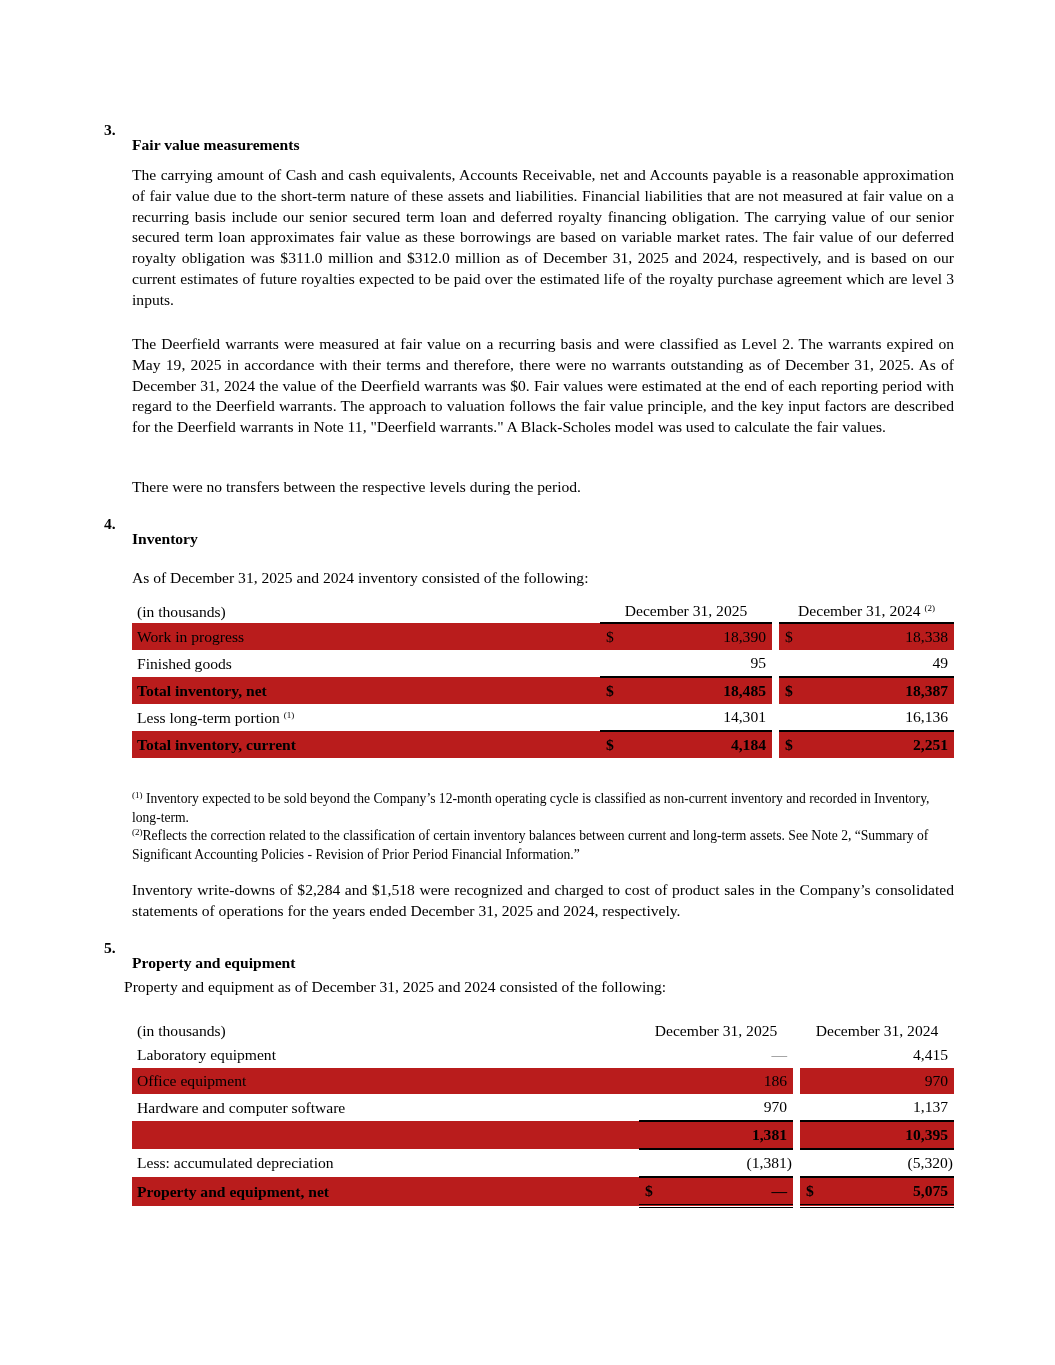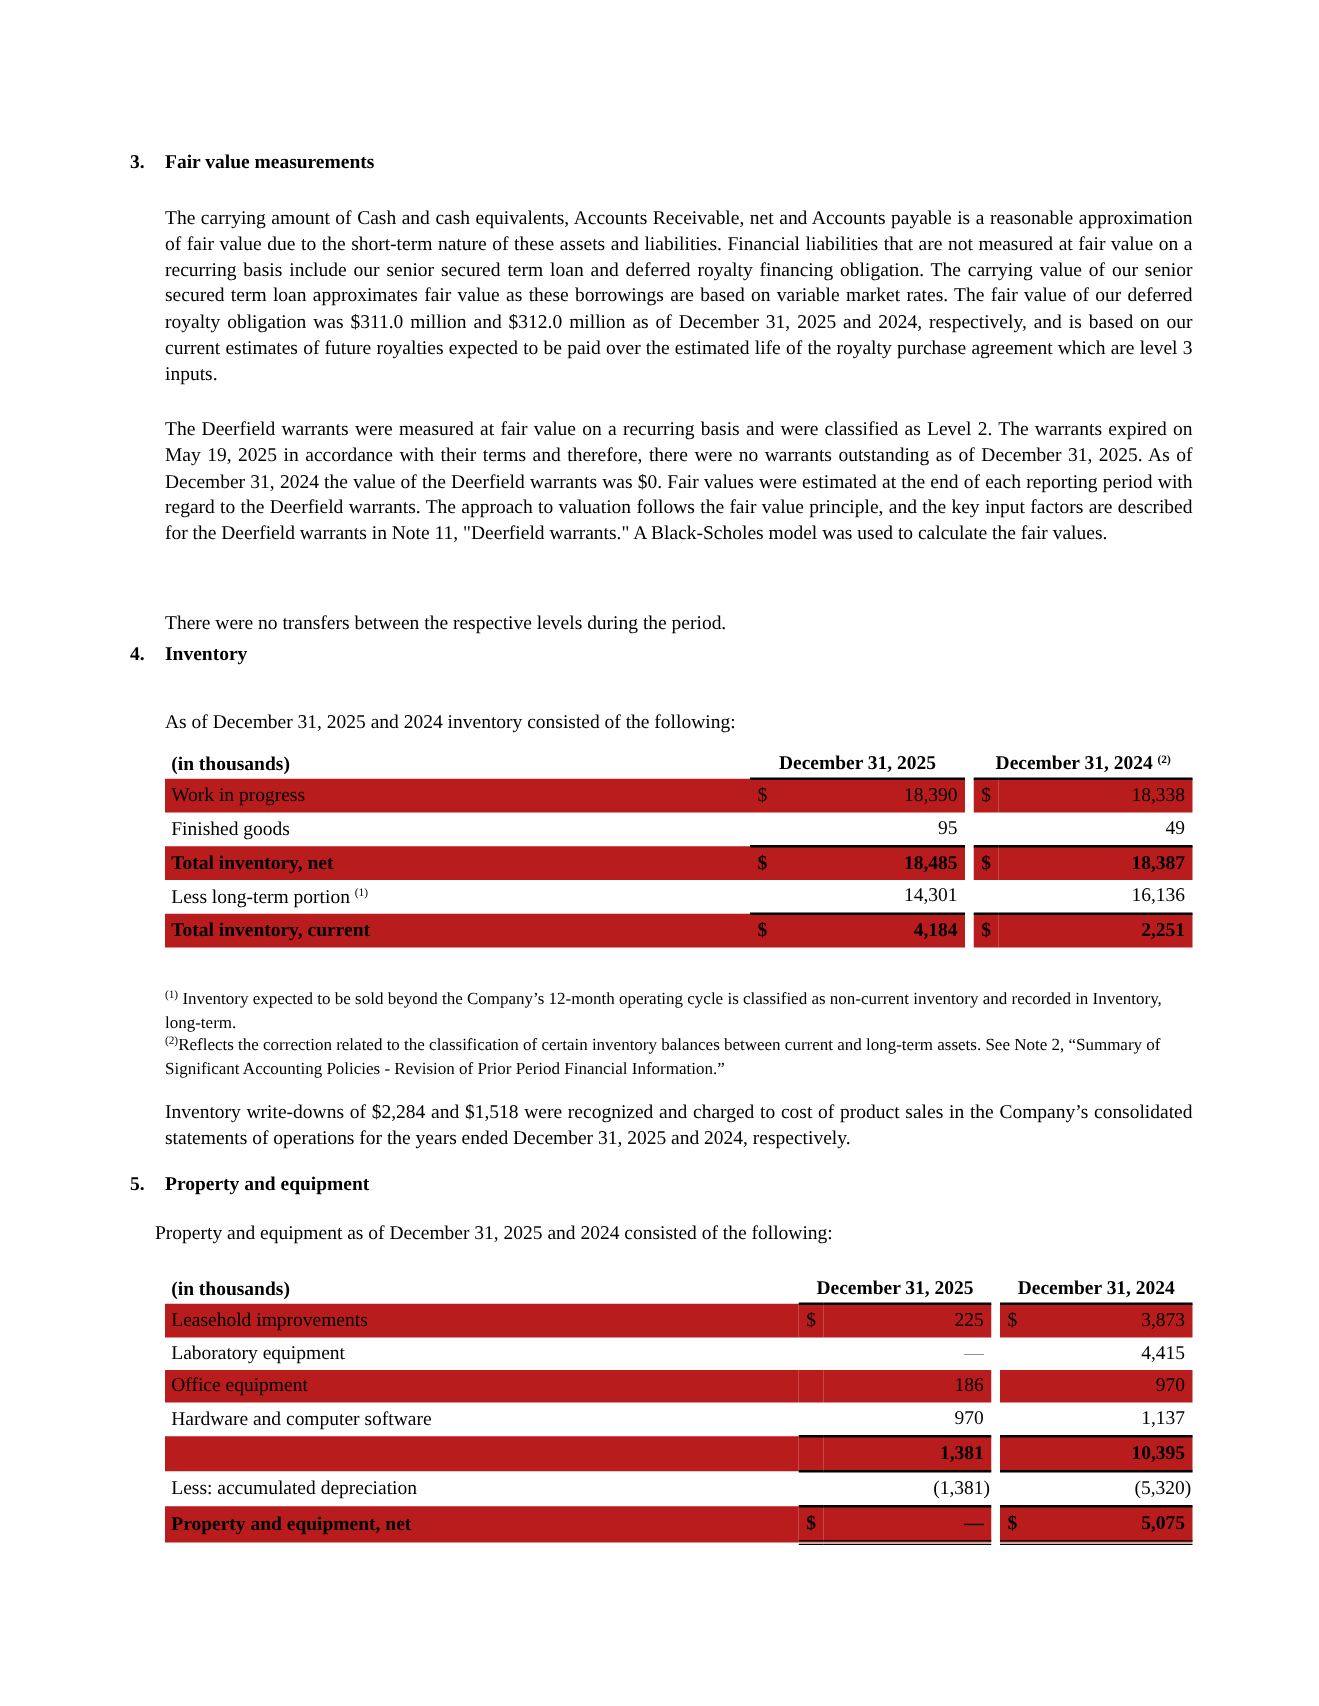--- a/index.html
+++ b/index.html
@@ -5,56 +5,56 @@
   html, body { margin: 0; padding: 0; background: #ffffff; }
   body {
     width: 1055px; height: 1365px; position: relative; overflow: hidden;
     font-family: "Liberation Serif", "DejaVu Serif", serif;
     color: #000; font-size: 15.6px;
   }
   .page { position: absolute; left: 0; top: 0; width: 1055px; height: 1365px; }
   .abs { position: absolute; }
   .heading { font-weight: bold; font-size: 15.6px; }
   .heading .num { position: absolute; left: 0; }
-  .heading .title { position: absolute; left: 28px; white-space: nowrap; }
+  .heading .title { position: absolute; left: 28px; white-space: nowrap; margin-top: 15px; }
   .para { line-height: 20.8px; text-align: justify; }
   .para.left { text-align: left; }
   .single { white-space: nowrap; }
   sup { font-size: 9px; vertical-align: 5px; line-height: 0; }
   .foot { font-size: 13.6px; line-height: 19px; }
 
   table.fin { position: absolute; border-collapse: collapse; table-layout: fixed; }
   table.fin td { padding: 0; height: 26px; vertical-align: middle; white-space: nowrap; font-size: 15.6px; }
   table.fin tr.shade td.cell { background: #b91c1c; }
   table.fin tr.bold td { font-weight: bold; }
   td.label { padding-left: 5px !important; }
   td.dollar { text-align: left; padding-left: 6px !important; }
   td.amt { text-align: right; padding-right: 6px !important; }
   td.gap { background: transparent !important; }
-  tr.hdr td { font-weight: bold; height: 22px; }
+  tr.hdr td { font-weight: normal; height: 22px; }
   tr.hdr td.colhdr { text-align: center; }
   .rule-top { border-top: 2px solid #000; }
   .rule-bottom-double { border-bottom: 4px double #000; }
   .pageno { position: absolute; left: 0; width: 1055px; text-align: center; top: 1284px; font-size: 15.6px; }
 </style>
 </head>
 <body>
 
 <div class="page">
 
   <div class="abs heading" style="left:104px; top:121px; width:400px; height:20px;">
     <span class="num">3.</span>
     <span class="title">Fair value measurements</span>
   </div>
 
   <div class="abs para" style="left:132px; top:165px; width:822px;">The carrying amount of Cash and cash equivalents, Accounts Receivable, net and Accounts payable is a reasonable approximation of fair value due to the short-term nature of these assets and liabilities. Financial liabilities that are not measured at fair value on a recurring basis include our senior secured term loan and deferred royalty financing obligation. The carrying value of our senior secured term loan approximates fair value as these borrowings are based on variable market rates. The fair value of our deferred royalty obligation was $311.0 million and $312.0 million as of December 31, 2025 and 2024, respectively, and is based on our current estimates of future royalties expected to be paid over the estimated life of the royalty purchase agreement which are level 3 inputs.</div>
 
   <div class="abs para" style="left:132px; top:334px; width:822px;">The Deerfield warrants were measured at fair value on a recurring basis and were classified as Level 2. The warrants expired on May 19, 2025 in accordance with their terms and therefore, there were no warrants outstanding as of December 31, 2025. As of December 31, 2024 the value of the Deerfield warrants was $0. Fair values were estimated at the end of each reporting period with regard to the Deerfield warrants. The approach to valuation follows the fair value principle, and the key input factors are described for the Deerfield warrants in Note 11, "Deerfield warrants." A Black-Scholes model was used to calculate the fair values.</div>
 
-  <div class="abs para left single" style="left:132px; top:477px; width:822px;margin-top:12px;">There were no transfers between the respective levels during the period.</div>
+  <div class="abs para left single" style="left:132px; top:477px; width:822px;">There were no transfers between the respective levels during the period.</div>
 
   <div class="abs heading" style="left:104px; top:515px; width:400px; height:20px;">
     <span class="num">4.</span>
     <span class="title">Inventory</span>
   </div>
 
   <div class="abs para left single" style="left:132px; top:568px; width:822px;">As of December 31, 2025 and 2024 inventory consisted of the following:</div>
 
   <table class="fin" style="left:132px; top:600px; width:822px;">
     <colgroup>
@@ -141,28 +141,20 @@
         <col style="width:20px">
         <col style="width:134px">
     </colgroup>
     <tbody>
         <tr class="hdr">
       <td class="label">(in thousands)</td>
       <td class="colhdr" colspan="2">December 31, 2025</td>
       <td class="gap"></td>
       <td class="colhdr" colspan="2">December 31, 2024</td>
     </tr>
-    <tr class="shade">
-      <td class="cell label" style="height:24px">Leasehold improvements</td>
-      <td class="cell dollar rule-top">$</td>
-      <td class="cell amt rule-top">225</td>
-      <td class="gap"></td>
-      <td class="cell dollar rule-top">$</td>
-      <td class="cell amt rule-top">3,873</td>
-    </tr>
     <tr>
       <td class="cell label" style="height:24px">Laboratory equipment</td>
       <td class="cell dollar"></td>
       <td class="cell amt" style="color:#888">—</td>
       <td class="gap"></td>
       <td class="cell dollar"></td>
       <td class="cell amt">4,415</td>
     </tr>
     <tr class="shade">
       <td class="cell label" style="height:24px">Office equipment</td>

